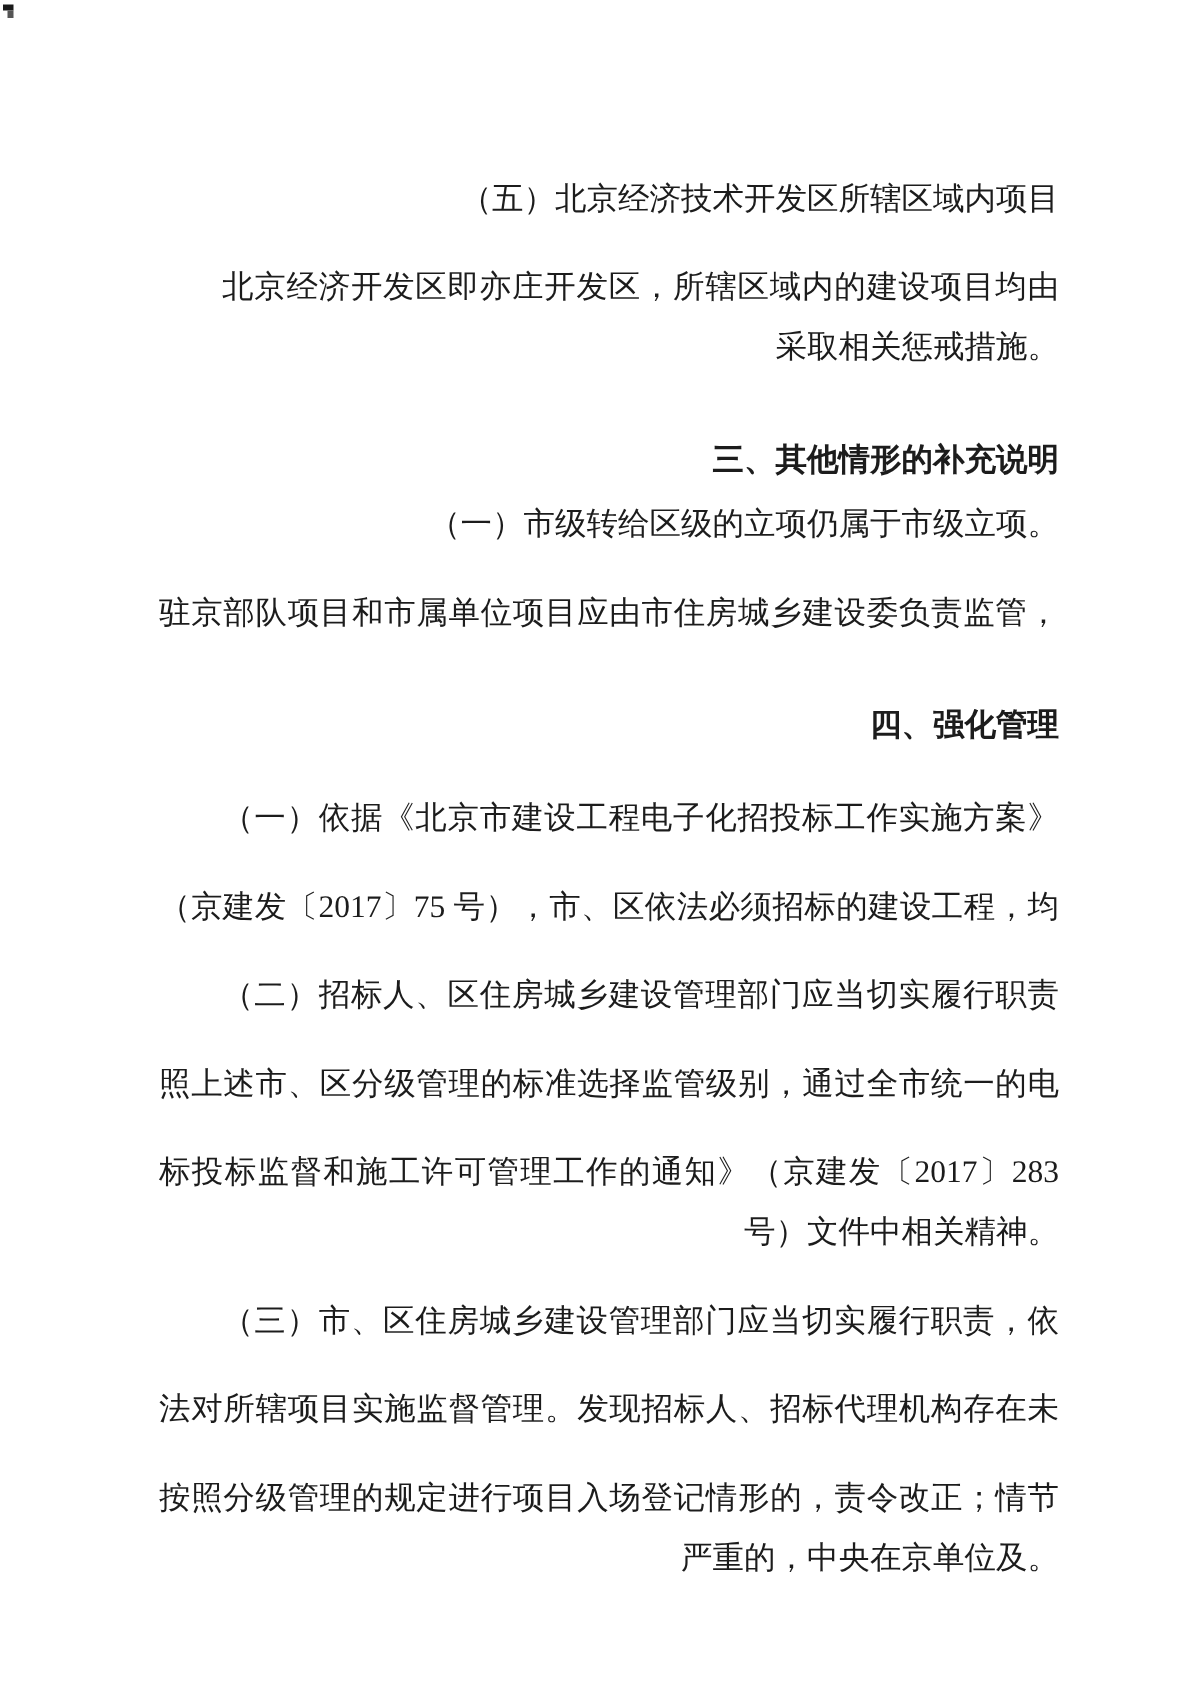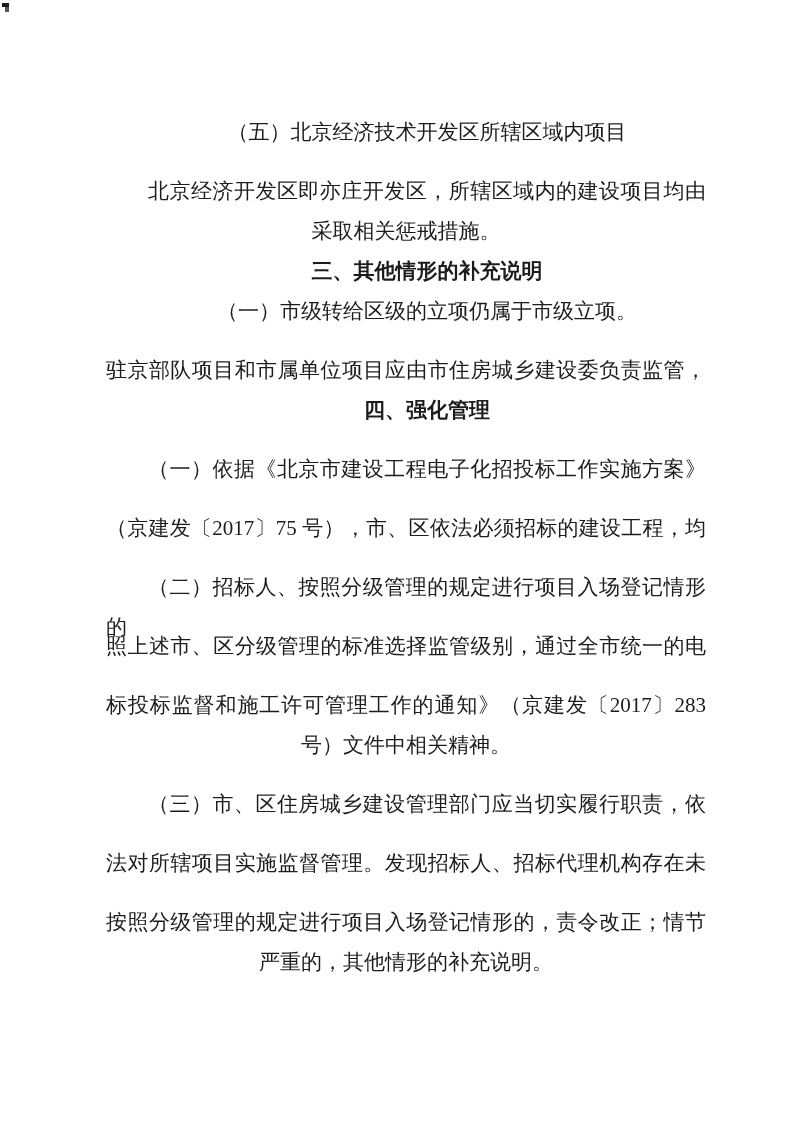--- a/index.html
+++ b/index.html
@@ -16,33 +16,34 @@
   .doc-body {
     position: absolute;
     left: 106px;
     top: 112px;
     width: 600px;
   }
   .line {
     font-size: 21px;
     line-height: 40px;
     height: 40px;
-    text-align: center;
+    text-align: right;
   }
   .line.justify {
     text-align: justify;
     text-align-last: justify;
     margin-top: 19px;
   }
   .line.indent {
     text-indent: 42px;
   }
   .line.heading {
-    font-family: Liberation Serif, serif;
+    font-family: Liberation Mono, monospace;
     font-weight: 700;
+    margin-top: 38px;
   }
   .artifact {
     position: absolute;
     left: 2px;
     top: 3px;
     width: 9px;
     height: 10px;
   }
   .artifact-top {
     width: 7px;
@@ -67,22 +68,22 @@
   <div class="doc-body" id="doc-body">
       <div class="line indent">（五）北京经济技术开发区所辖区域内项目</div>
       <div class="line indent justify">北京经济开发区即亦庄开发区，所辖区域内的建设项目均由</div>
       <div class="line">采取相关惩戒措施。</div>
       <div class="line heading indent">三、其他情形的补充说明</div>
       <div class="line indent">（一）市级转给区级的立项仍属于市级立项。</div>
       <div class="line justify">驻京部队项目和市属单位项目应由市住房城乡建设委负责监管，</div>
       <div class="line heading indent">四、强化管理</div>
       <div class="line indent justify">（一）依据《北京市建设工程电子化招投标工作实施方案》</div>
       <div class="line justify">（京建发〔2017〕75 号），市、区依法必须招标的建设工程，均</div>
-      <div class="line indent justify">（二）招标人、按照分级管理的规定进行项目入场登记情形的</div>
+      <div class="line indent justify">（二）招标人、区住房城乡建设管理部门应当切实履行职责</div>
       <div class="line justify">照上述市、区分级管理的标准选择监管级别，通过全市统一的电</div>
       <div class="line justify">标投标监督和施工许可管理工作的通知》（京建发〔2017〕283</div>
       <div class="line">号）文件中相关精神。</div>
       <div class="line indent justify">（三）市、区住房城乡建设管理部门应当切实履行职责，依</div>
       <div class="line justify">法对所辖项目实施监督管理。发现招标人、招标代理机构存在未</div>
       <div class="line justify">按照分级管理的规定进行项目入场登记情形的，责令改正；情节</div>
-      <div class="line">严重的，其他情形的补充说明。</div>
+      <div class="line">严重的，中央在京单位及。</div>
     </div>
 </div>
 
 </body></html>

